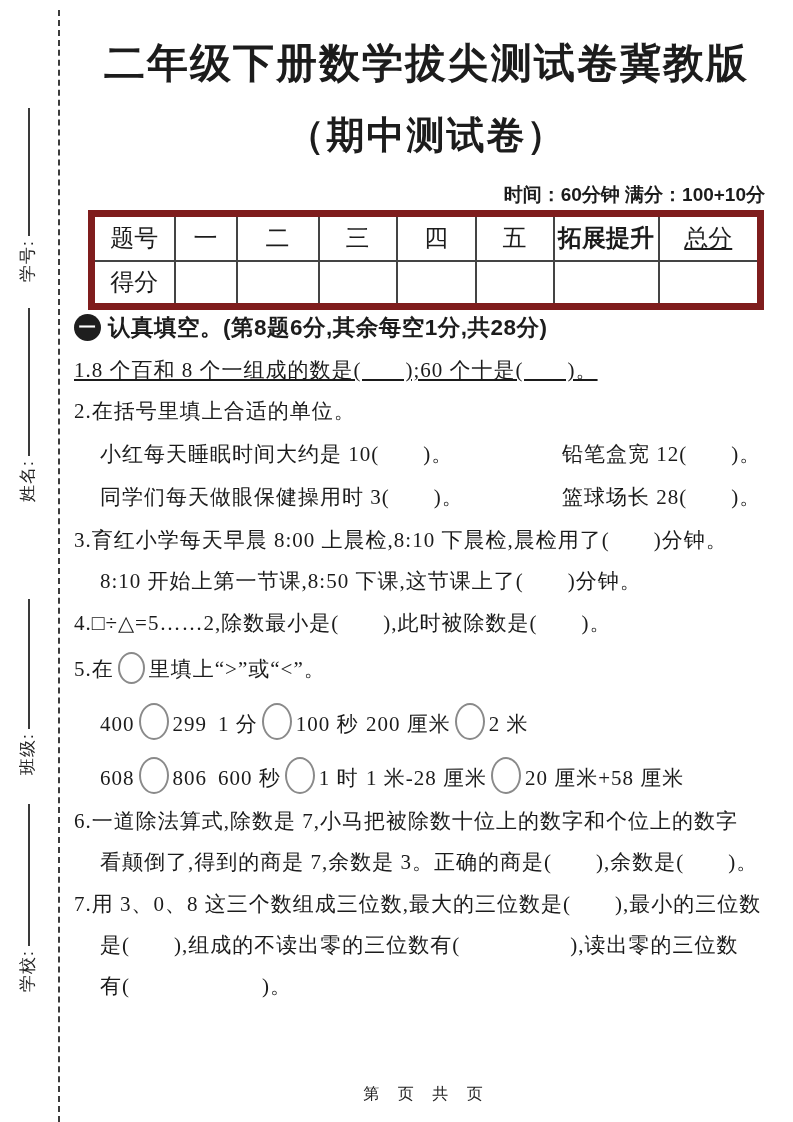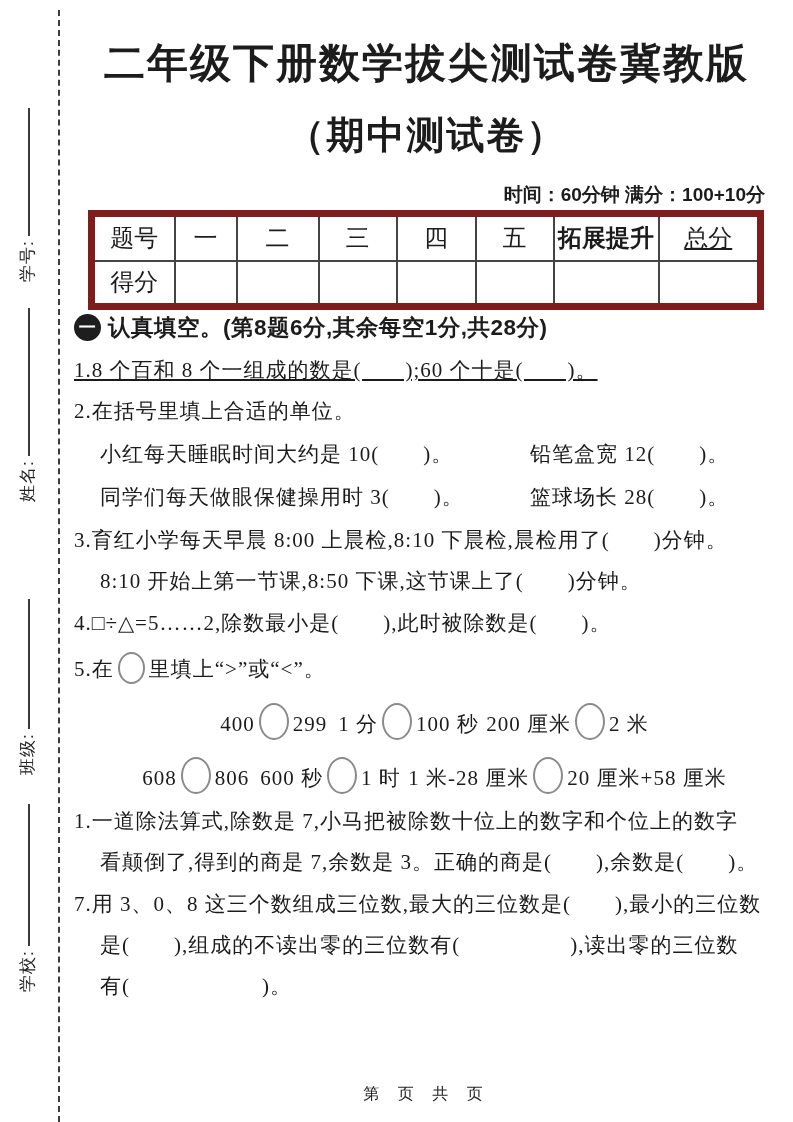--- a/index.html
+++ b/index.html
@@ -68,31 +68,31 @@
     background: #1e1e1e; color: #fff; align-items: center; justify-content: center;
     font-size: 17px; font-weight: bold; margin-right: 7px; flex: 0 0 auto;
   }
   
   .line {
     position: absolute; left: 74px; right: 24px;
     font-family: "Liberation Serif", "DejaVu Serif", serif;
     font-size: 21px; letter-spacing: 1px; white-space: nowrap; color: #1b1b1b;
   }
   .indent { left: 100px; }
-  .two-col { display: flex; }
+  .two-col { display: flex; gap: 32px; }
   .two-col .colL { width: 430px; flex: 0 0 auto; }
   .two-col .colR { flex: 1; }
   
   .cmp-circle, .stem-circle {
     display: inline-block; border: 2px solid #8a8a8a; border-radius: 50%;
     vertical-align: -9px; margin: 0 4px; background: #fff;
   }
   .cmp-circle { width: 30px; height: 37px; }
   .stem-circle { width: 27px; height: 32px; vertical-align: -8px; }
-  .cmp-row { display: flex; align-items: center; left: 100px; justify-content: center; }
+  .cmp-row { display: flex; align-items: center; left: 100px; }
   .cmp-group { white-space: nowrap; }
   .g1 { min-width: 118px; }
   .g2 { min-width: 148px; }
   
   .footer {
     position: absolute; left: 60px; right: 0; top: 1084px;
     text-align: center; font-size: 16px; letter-spacing: 7px; color: #222;
   }
 </style>
 </head>
@@ -174,21 +174,21 @@
     <span class="cmp-group g1"><span>400</span><span class="cmp-circle"></span><span>299</span></span>
     <span class="cmp-group g2"><span>1 分</span><span class="cmp-circle"></span><span>100 秒</span></span>
     <span class="cmp-group"><span>200 厘米</span><span class="cmp-circle"></span><span>2 米</span></span>
   </div>
   <div class="line cmp-row" style="top:757px;">
     <span class="cmp-group g1"><span>608</span><span class="cmp-circle"></span><span>806</span></span>
     <span class="cmp-group g2"><span>600 秒</span><span class="cmp-circle"></span><span>1 时</span></span>
     <span class="cmp-group"><span>1 米-28 厘米</span><span class="cmp-circle"></span><span>20 厘米+58 厘米</span></span>
   </div>
 
-  <div class="line" style="top:807px;">1.一道除法算式,除数是 7,小马把被除数十位上的数字和个位上的数字</div>
+  <div class="line" style="top:807px;">6.一道除法算式,除数是 7,小马把被除数十位上的数字和个位上的数字</div>
   <div class="line indent" style="top:848px;">看颠倒了,得到的商是 7,余数是 3。正确的商是(　　),余数是(　　)。</div>
 
   <div class="line" style="top:890px;">7.用 3、0、8 这三个数组成三位数,最大的三位数是(　　),最小的三位数</div>
   <div class="line indent" style="top:931px;">是(　　),组成的不读出零的三位数有(　　　　　),读出零的三位数</div>
   <div class="line indent" style="top:972px;">有(　　　　　　)。</div>
 
   <div class="footer">第 页 共 页</div>
 
 </div>
 

